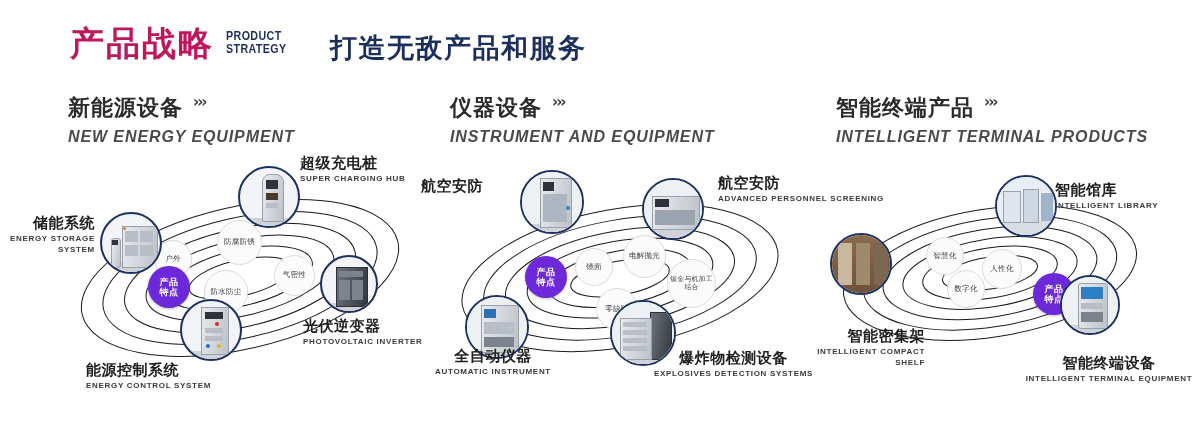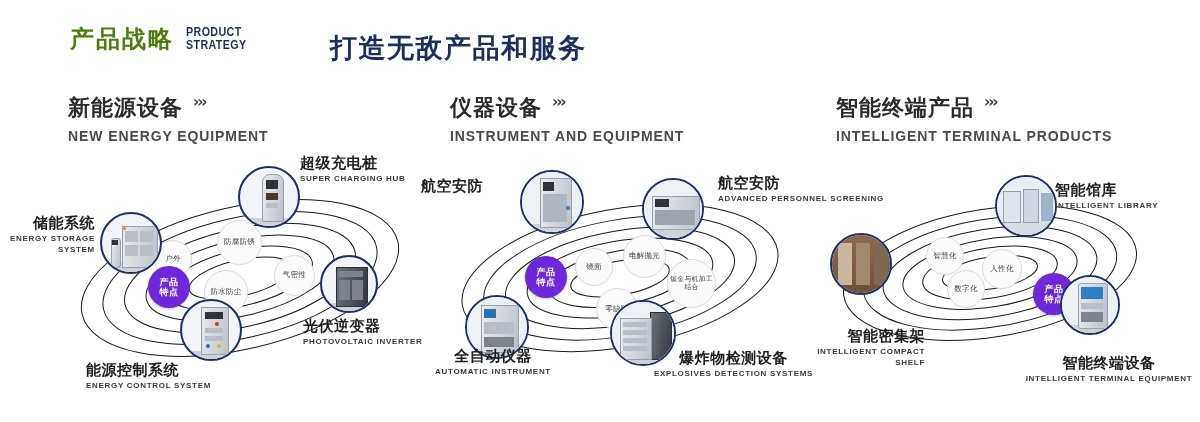--- a/index.html
+++ b/index.html
@@ -7,21 +7,21 @@
     width:1200px;height:422px;
     background:#ffffff;
     font-family:"Liberation Sans","DejaVu Sans",sans-serif;
     overflow:hidden;position:relative;
   }
   .page{position:absolute;inset:0;}
 
   
   .header{position:absolute;left:70px;top:26px;display:flex;align-items:center;}
   .h-cn{
-    font-size:24px;font-weight:700;color:#4d7c0f;letter-spacing:2px;
+    font-size:34px;font-weight:700;color:#be185d;letter-spacing:2px;
     font-family:"DejaVu Sans",sans-serif;line-height:1;
   }
   .h-en{
     margin-left:12px;color:#1c2e5c;font-weight:700;line-height:0.98;
     font-size:13px;letter-spacing:0.5px;
     transform:scaleX(.82);transform-origin:left center;
   }
   .h-en div{white-space:nowrap;}
   .h-tag{
     position:absolute;left:330px;top:30px;
@@ -31,21 +31,21 @@
   }
 
   
   .sec-head{position:absolute;}
   .sec-cn{
     font-size:22px;font-weight:700;color:#2b2b2b;letter-spacing:1px;
     font-family:"DejaVu Sans",sans-serif;display:flex;align-items:flex-start;
   }
   .chev{margin-left:10px;color:#3b3b3b;font-size:15px;letter-spacing:-2px;font-weight:700;}
   .sec-en{
-    margin-top:5px;font-size:14px;color:#4a4a4a;letter-spacing:.9px;font-weight:600;
+    margin-top:5px;font-size:16px;color:#4a4a4a;letter-spacing:.9px;font-weight:600;font-style:italic;
   }
 
   
   .cluster{position:absolute;}
   .rings{position:absolute;left:0;top:0;}
   .rings ellipse{fill:none;stroke:#1a1a1a;stroke-width:1;}
 
   
   .node{
     position:absolute;border-radius:50%;

